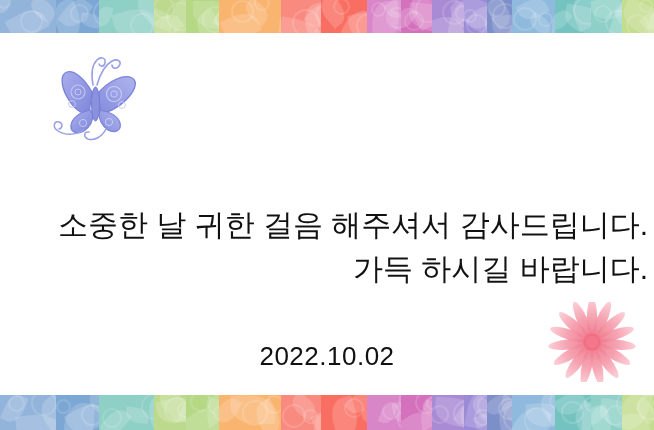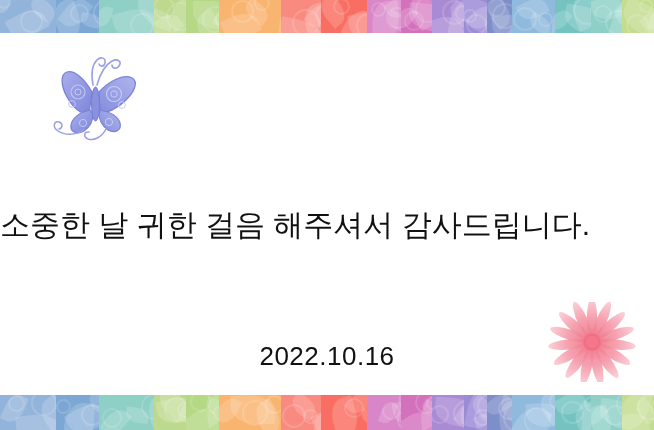--- a/index.html
+++ b/index.html
@@ -23,21 +23,21 @@
   
   .flower{position:absolute;left:546px;top:302px;width:92px;height:80px;}
 
   
   .content{position:absolute;left:0;top:33px;width:654px;height:362px;}
   .title{
     position:absolute;left:0;top:95px;width:654px;text-align:center;
     font-size:41px;font-weight:bold;color:#101010;letter-spacing:.5px;
     line-height:1.1;white-space:nowrap;
   }
-  .body-lines{position:absolute;left:0;top:170px;width:648px;text-align:left;}
+  .body-lines{position:absolute;left:0;top:170px;width:648px;text-align:right;}
   .body-line{
     font-size:30px;color:#111111;line-height:1.47;white-space:nowrap;
     font-weight:500;
   }
   .date{
     position:absolute;left:0;top:308px;width:654px;text-align:center;
     font-size:26px;color:#111111;letter-spacing:.5px;white-space:nowrap;
   }
 </style>
 </head>
@@ -272,23 +272,24 @@
         <circle cx="0" cy="0" r="6.5" fill="#f4788c" opacity=".85"></circle>
       </g>
     </svg>
   </div>
 
   <div class="content">
 
 
     <div class="body-lines">
       <div class="body-line">소중한 날 귀한 걸음 해주셔서 감사드립니다.</div>
+      <div class="body-line">가득 하시길 바랍니다.</div>
     </div>
 
-    <div class="date">2022.10.16</div>
+    <div class="date">2022.10.02</div>
   </div>
 
   <div class="border-band bottom" id="border-bottom">
       <div class="stripe" style="width: 62px; background: rgb(147, 180, 218);">
         <div class="petal" style="width: 19px; height: 28.5px; left: 5px; top: -1px; background: rgba(255, 255, 255, 0.4); transform: rotate(23deg);"></div>
         <div class="petal" style="width: 30px; height: 45px; left: 24px; top: 12px; background: rgba(255, 255, 255, 0.4); transform: rotate(84deg);"></div>
         <div class="petal" style="width: 23px; height: 34.5px; left: 43px; top: 3px; background: rgba(255, 255, 255, 0.4); transform: rotate(145deg);"></div>
         <div class="ring" style="width: 13px; height: 13px; left: 8px; top: 0px; border-width: 2px; border-color: rgba(255, 255, 255, 0.45);"></div>
         <div class="ring" style="width: 22px; height: 22px; left: 31px; top: -5px; border-width: 2px; border-color: rgba(255, 255, 255, 0.45);"></div>
       </div>

